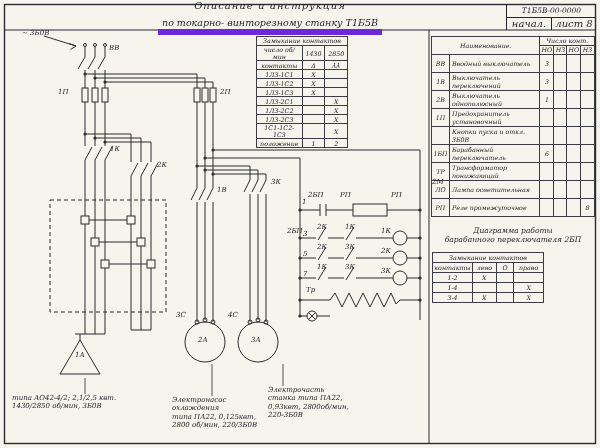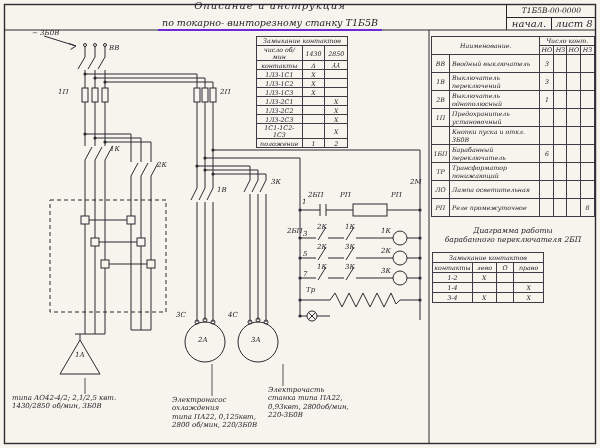--- a/index.html
+++ b/index.html
@@ -2,21 +2,21 @@
 <html><head>
 <meta charset="utf-8">
 <style>
   *{margin:0;padding:0;box-sizing:border-box}
   body{background:#ffffff;font-family:"DejaVu Serif",serif}
   .sheet{position:relative;width:600px;height:448px;background:#f6f4ec;color:#23232b;overflow:hidden}
   svg.art{position:absolute;left:0;top:0}
   .lbl{position:absolute;font:italic 7px/1 "DejaVu Serif",serif;white-space:nowrap;color:#23232b}
   .title{position:absolute;left:120px;top:0;width:300px;text-align:center;font-style:italic}
   .title .t1{font-size:10px;display:block;letter-spacing:1px}
-  .title .t2{font-size:9.5px;display:inline-block;border-bottom:2px solid #6d28d9;padding:0 4px 1px 4px}
+  .title .t2{font-size:9.5px;display:inline-block;border-bottom:6px solid #6d28d9;padding:0 4px 1px 4px}
   .docbox{position:absolute;left:506px;top:4px;width:90px;height:26px;border-left:1.4px solid #23232b;font-style:italic}
   .docnum{height:14px;border-bottom:1px solid #23232b;font-size:7.5px;text-align:center;line-height:14px}
   .docrow{display:flex;height:12px;font-size:10px}
   .docrow span{flex:1;text-align:center;line-height:11px}
   .docrow span:first-child{border-right:1px solid #23232b}
   .cap{position:absolute;font:italic 7.5px/1.25 "DejaVu Serif",serif;text-align:center;color:#23232b}
   .tbl{position:absolute;border-collapse:collapse;font:italic 6.3px/1.12 "DejaVu Serif",serif;color:#23232b;background:#f6f4ec}
   .tbl td{border:1px solid #3c3c44;text-align:center;padding:0 1px;height:9px;vertical-align:middle}
   .tblA{left:256px;top:36px;width:92px}
   .tblB{left:431px;top:36px;width:164px}
@@ -360,21 +360,21 @@
         </tr>
     <tr>
           <td>3-4</td>
           <td>X</td>
           <td></td>
           <td>X</td>
         </tr>
   </tbody>
     </table>
 
-  <span class="lbl" style="left:32px;top:30px">~ 3Б0В</span>
+  <span class="lbl" style="left:22px;top:30px">~ 3Б0В</span>
   <span class="lbl" style="left:109px;top:45px">ВВ</span>
   <span class="lbl" style="left:58px;top:89px">1П</span>
   <span class="lbl" style="left:220px;top:89px">2П</span>
   <span class="lbl" style="left:110px;top:146px">1К</span>
   <span class="lbl" style="left:157px;top:162px">2К</span>
   <span class="lbl" style="left:217px;top:187px">1В</span>
   <span class="lbl" style="left:271px;top:179px">3К</span>
   <span class="lbl" style="left:308px;top:192px">2БП</span>
   <span class="lbl" style="left:340px;top:192px">РП</span>
   <span class="lbl" style="left:391px;top:192px">РП</span>
@@ -386,21 +386,21 @@
   <span class="lbl" style="left:303px;top:231px">3</span>
   <span class="lbl" style="left:317px;top:244px">2К</span>
   <span class="lbl" style="left:345px;top:244px">3К</span>
   <span class="lbl" style="left:381px;top:248px">2К</span>
   <span class="lbl" style="left:303px;top:251px">5</span>
   <span class="lbl" style="left:317px;top:264px">1К</span>
   <span class="lbl" style="left:345px;top:264px">3К</span>
   <span class="lbl" style="left:381px;top:268px">3К</span>
   <span class="lbl" style="left:303px;top:271px">7</span>
   <span class="lbl" style="left:306px;top:287px">Тр</span>
-  <span class="lbl" style="left:410px;top:179px">2М</span>
+  <span class="lbl" style="left:432px;top:179px">2М</span>
   <span class="lbl" style="left:75px;top:352px">1А</span>
   <span class="lbl" style="left:198px;top:337px">2А</span>
   <span class="lbl" style="left:251px;top:337px">3А</span>
   <span class="lbl" style="left:176px;top:312px">3С</span>
   <span class="lbl" style="left:228px;top:312px">4С</span>
 
   <div class="note" style="left:12px;top:394px;width:158px">
     <div>типа АО42-4/2;  2,1/2,5 квт.</div>
     <div>1430/2850 об/мин,  3Б0В</div>
   </div>

